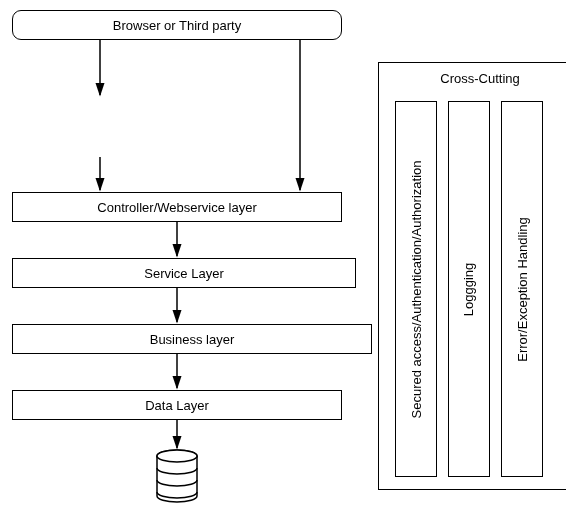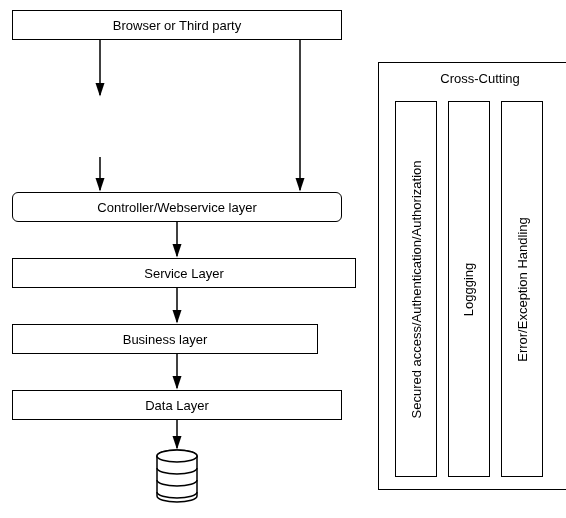--- a/index.html
+++ b/index.html
@@ -47,34 +47,34 @@
     left: 0; top: 0;
     width: 566px; height: 518px;
     pointer-events: none;
   }
 </style>
 </head>
 <body>
 
 <div class="canvas">
 
-  <div class="box" style="left:12px; top:10px; width:330px; height:30px;">
+  <div class="box" style="left:12px; top:10px; width:330px; height:30px;border-radius:9px;">
     <span>Browser or Third party</span>
   </div>
 
 
-  <div class="box" style="left:12px; top:192px; width:330px; height:30px;border-radius:6px;">
+  <div class="box" style="left:12px; top:192px; width:330px; height:30px;">
     <span>Controller/Webservice layer</span>
   </div>
 
   <div class="box" style="left:12px; top:258px; width:344px; height:30px;">
     <span>Service Layer</span>
   </div>
 
-  <div class="box" style="left:12px; top:324px; width:306px; height:30px;">
+  <div class="box" style="left:12px; top:324px; width:360px; height:30px;">
     <span>Business layer</span>
   </div>
 
   <div class="box" style="left:12px; top:390px; width:330px; height:30px;">
     <span>Data Layer</span>
   </div>
 
   <div class="box" style="left:378px; top:62px; width:204px; height:428px; align-items:flex-start; justify-content:center;">
     <div class="cc-title" style="top:8px; width:100%;">Cross-Cutting</div>
 

